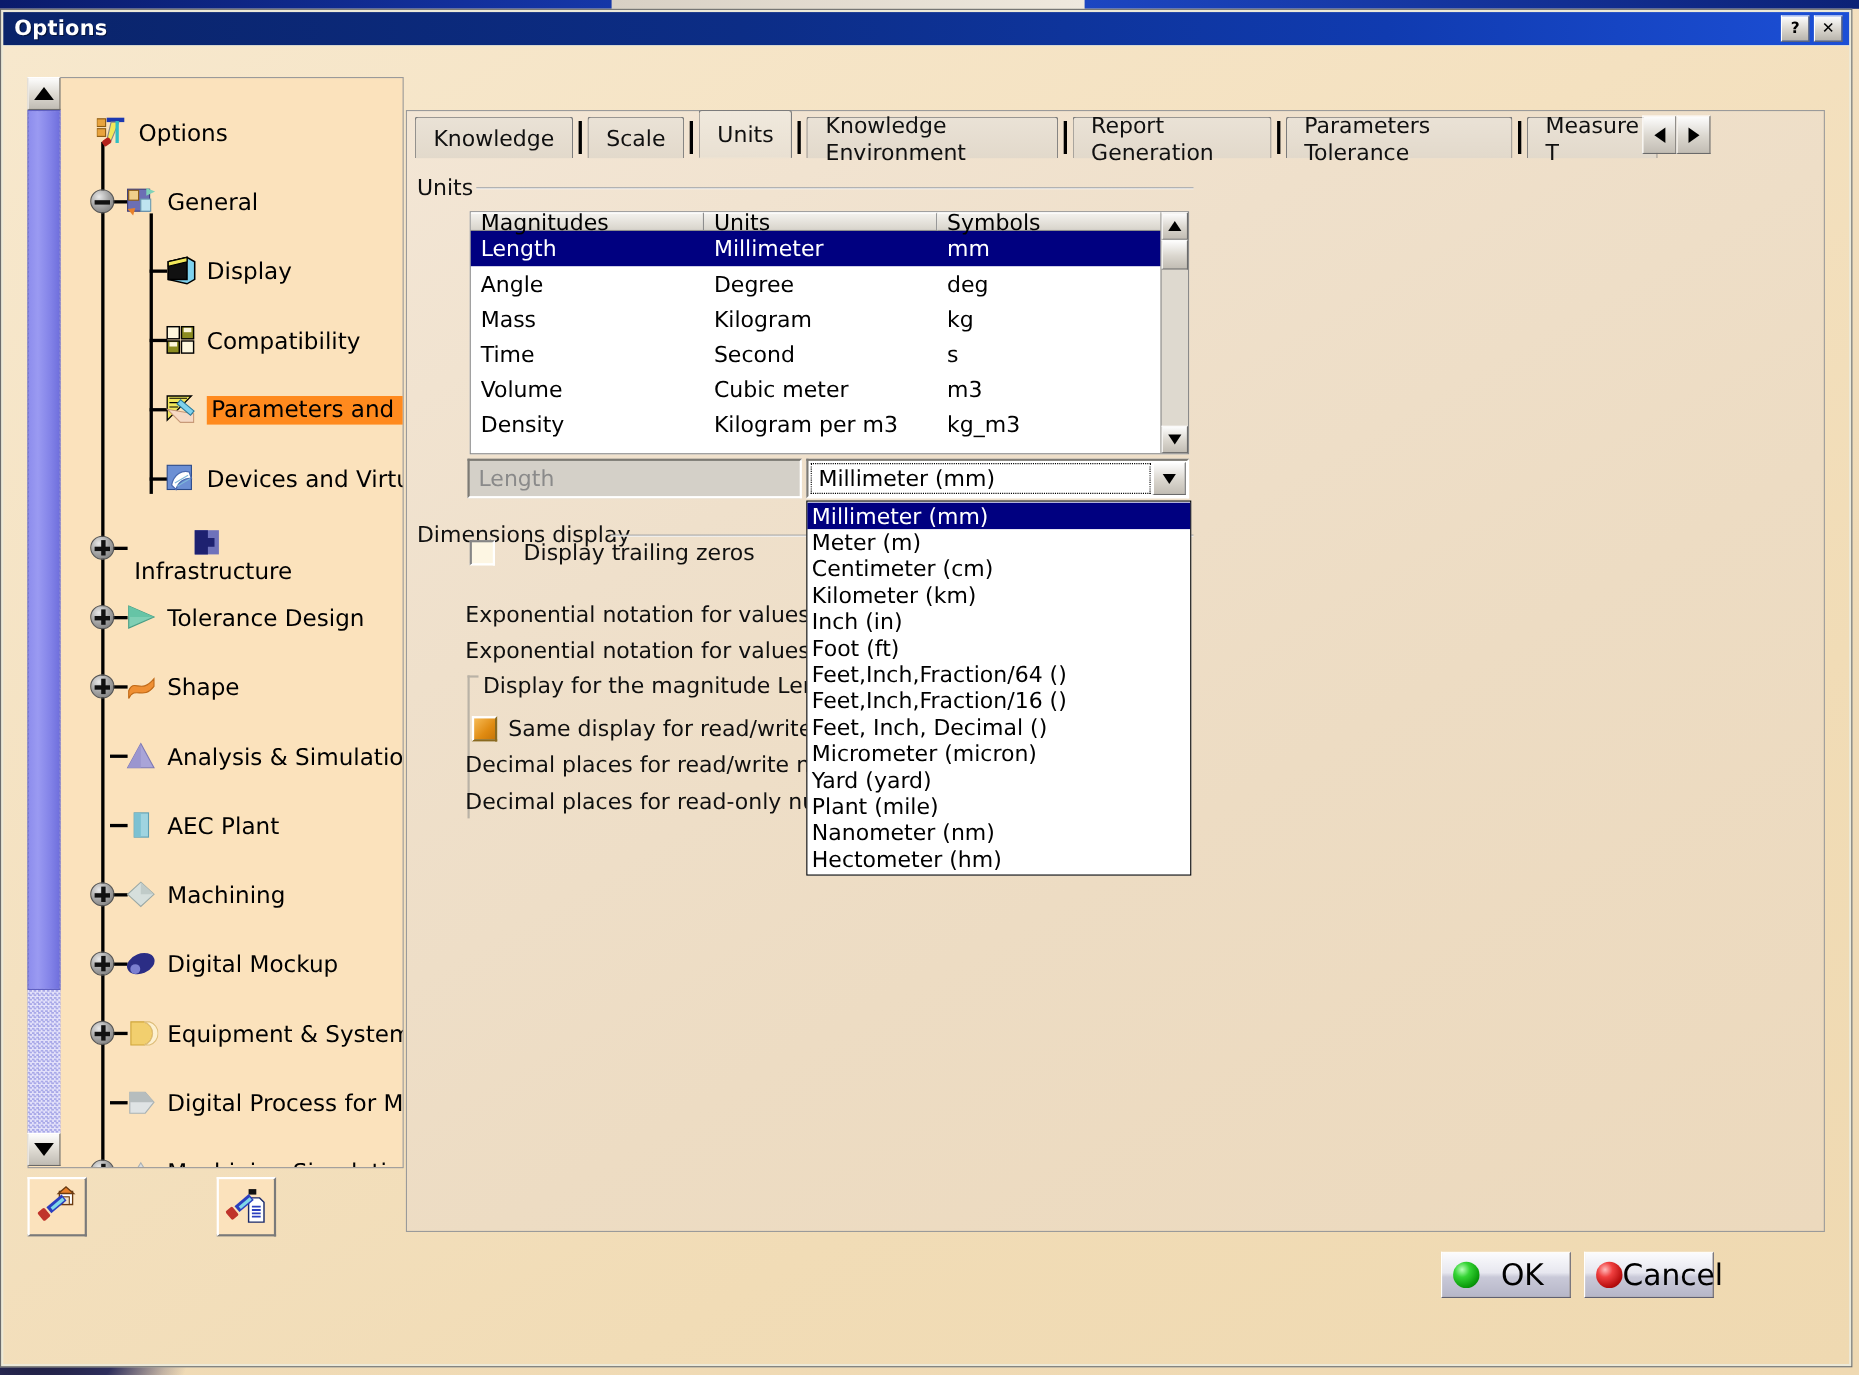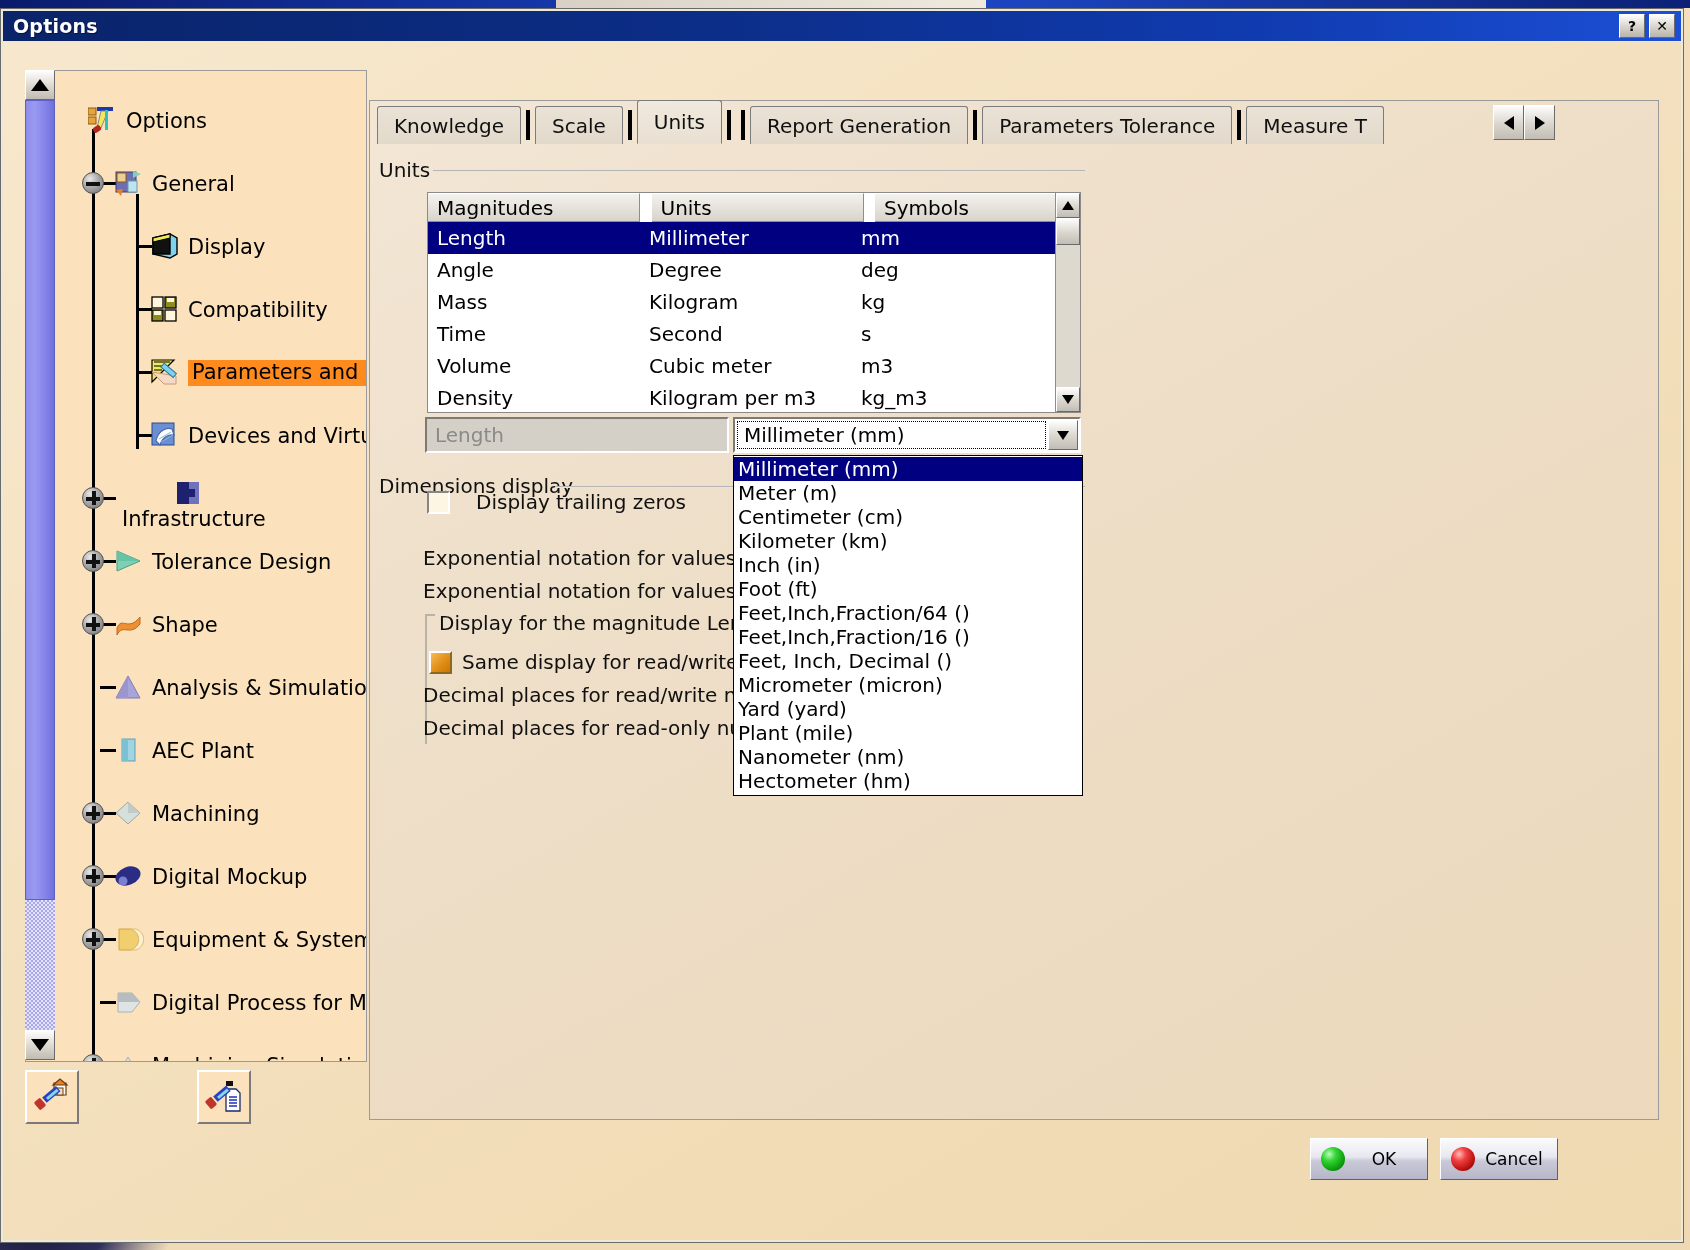--- a/index.html
+++ b/index.html
@@ -184,21 +184,21 @@
   .group-line {
     position:absolute; height:2px;
     background:linear-gradient(180deg,#9b9b9b,#ffffff);
   }
 
   
   #units-table {
     position:absolute; left:424px; top:150px; width:654px; height:221px;
     border:1px solid #8a8a8a; background:#fff; box-sizing:border-box;
   }
-  .uheader { display:flex; height:29px;justify-content:space-between; }
+  .uheader { display:flex; height:17px; }
   .uhcell {
     background: linear-gradient(180deg,#f4f2ee,#d8d4cb);
     border-right:1px solid #8d8d8d; border-bottom:1px solid #8d8d8d;
     border-top:1px solid #fff;
     font-size:20px; display:flex; align-items:center; padding-left:9px;
     box-sizing:border-box; color:#000;
   }
   .urow { display:flex; height:32px; font-size:20px; color:#000;}
   .urow.sel { background:#000080; color:#fff; }
   .ucell { display:flex; align-items:center; padding-left:9px; box-sizing:border-box;}
@@ -279,21 +279,21 @@
   #inner-group-line-v {position:absolute; left:422px; top:572px; width:2px; height:130px; background:#b9b2a6;}
   #inner-group-line-h {position:absolute; left:422px; top:572px; width:10px; height:2px; background:#b9b2a6;}
 
   
   .bigbtn {
     position:absolute; height:42px; width:118px;
     background: linear-gradient(180deg,#fbfbfd 0%, #e7e7ef 45%, #c9c9d8 55%, #b6b6c8 100%);
     border:1px solid #5f5f70; border-top-color:#fff; border-left-color:#fff;
     box-sizing:border-box; display:flex; align-items:center; cursor:pointer;
   }
-  .bigbtn .blabel { flex:1; text-align:center; font-size:17px; color:#000; padding-right:4px;}
+  .bigbtn .blabel { flex:1; text-align:center; font-size:27px; color:#000; padding-right:4px;}
   .ball { width:24px;height:24px;border-radius:50%; margin-left:10px; flex:0 0 24px;}
   .ball.green { background: radial-gradient(circle at 34% 30%, #b9ffb9 0%, #35d435 30%, #0a9a0a 70%, #046404 100%); }
   .ball.red { background: radial-gradient(circle at 34% 30%, #ffbdbd 0%, #f04040 30%, #b70d0d 70%, #7a0404 100%); }
 </style>
 </head>
 <body>
 
 <div id="root">
   <div class="bg-strip"></div>
   <div class="bg-top-window"></div>
@@ -531,20 +531,23 @@
           </div>
           <div class="tabsep"></div>
           <div class="tab">
             <span>Scale</span>
           </div>
           <div class="tabsep"></div>
           <div class="tab active">
             <span>Units</span>
           </div>
           <div class="tabsep"></div>
+          <div class="tab">
+            <span>Knowledge Environment</span>
+          </div>
           <div class="tabsep"></div>
           <div class="tab">
             <span>Report Generation</span>
           </div>
           <div class="tabsep"></div>
           <div class="tab">
             <span>Parameters Tolerance</span>
           </div>
           <div class="tabsep"></div>
           <div class="tab">

